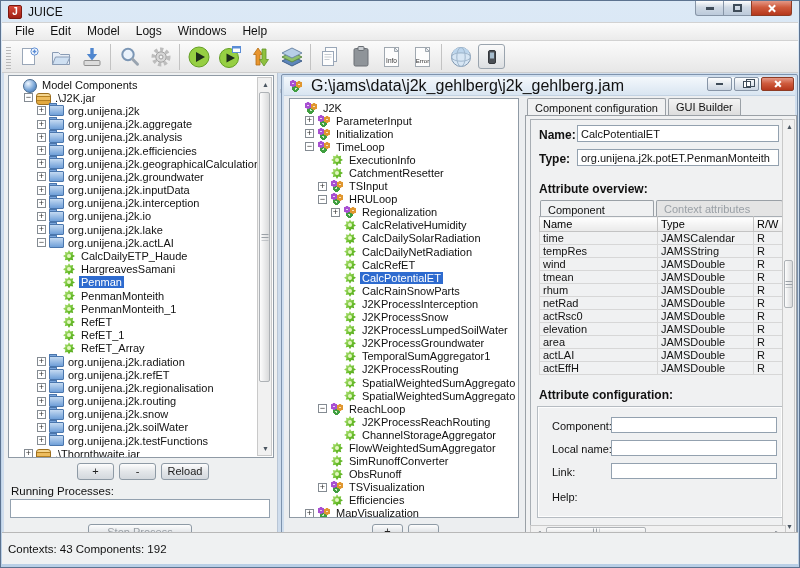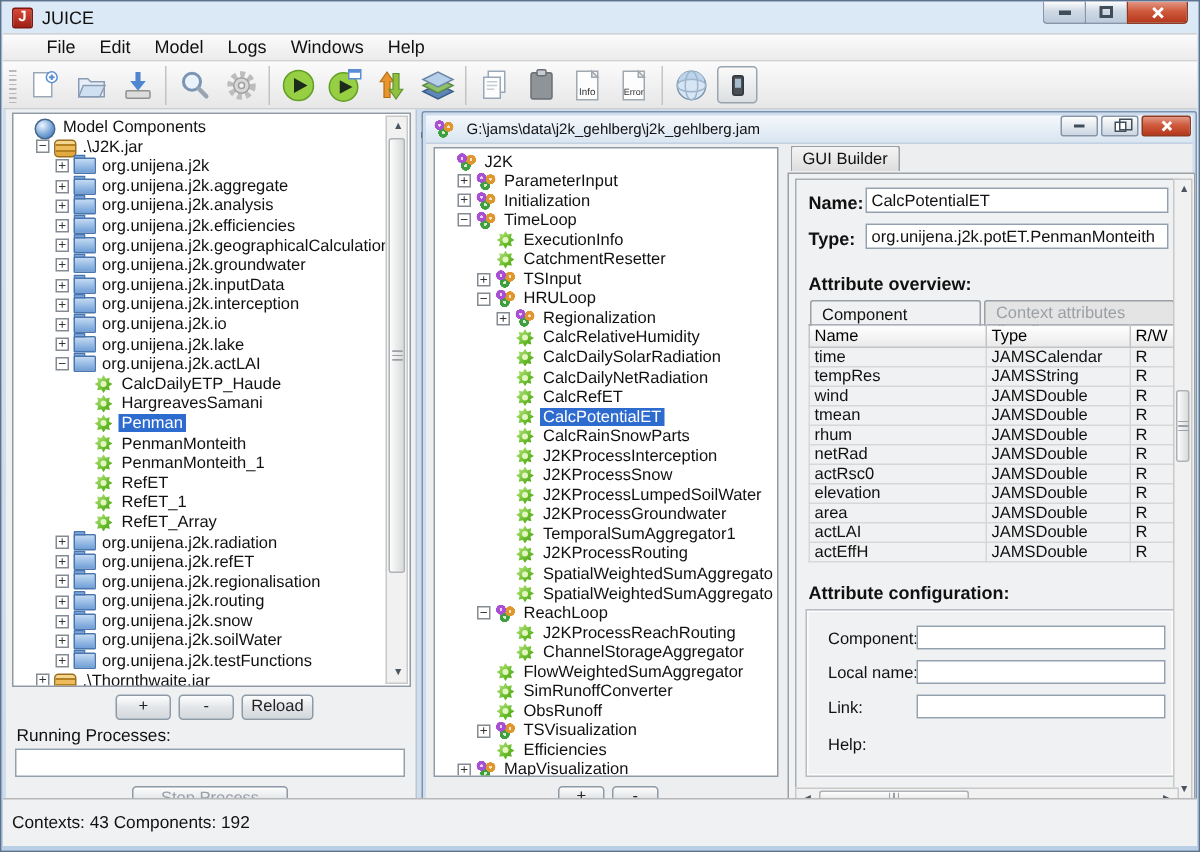--- a/index.html
+++ b/index.html
@@ -17,21 +17,21 @@
   .wbtn.max{width:27px;border-left:none;border-right:none;}
   .wbtn.close{width:41px;background:linear-gradient(#e49886,#cf5b3d 45%,#b5371c);border-color:#8e3b24;border-radius:0 0 3px 0;}
   .g-min{width:8px;height:3px;background:#3f4c59;}
   .g-max{width:9px;height:8px;border:2px solid #3f4c59;}
   .g-x{position:relative;width:9px;height:9px;}
   .g-x::before,.g-x::after{content:"";position:absolute;left:4px;top:0;width:2px;height:9px;background:#fff;}
   .g-x::before{transform:rotate(45deg);}
   .g-x::after{transform:rotate(-45deg);}
 
   
-  .menubar{position:absolute;left:1px;right:1px;top:21px;height:19px;background:linear-gradient(#fbfbfb,#ebebeb);border:1px solid #d2d2d2;border-left:none;border-right:none;display:flex;align-items:center;padding-left:21px;}
+  .menubar{position:absolute;left:1px;right:1px;top:21px;height:19px;background:linear-gradient(#fbfbfb,#ebebeb);border:1px solid #d2d2d2;border-left:none;border-right:none;display:flex;align-items:center;padding-left:5px;}
   .menu-item{font-size:12px;color:#111;padding:0 8px;line-height:17px;}
   .toolbar{position:absolute;left:1px;right:1px;top:40px;height:32px;background:linear-gradient(#fbfbfb,#e7e7e7);border-bottom:1px solid #cdcdcd;display:flex;align-items:center;padding-left:3px;}
   .tb-handle{width:5px;height:24px;margin:0 3px 0 1px;background:repeating-linear-gradient(0deg,#b9b9b9 0 1px,transparent 1px 3px);}
   .tb-sep{width:1px;height:26px;background:#c3c3c3;margin:0 3px;}
   .tb-btn{width:31px;height:28px;display:flex;align-items:center;justify-content:center;}
   .tb-btn svg{display:block;}
   .tb-btn.framed{border:1px solid #9aa4ae;border-radius:3px;background:linear-gradient(#fafafa,#dcdfe2);width:27px;height:25px;margin:0 2px;}
 
   
   .main{position:absolute;left:1px;right:1px;top:72px;bottom:24px;background:#cfdded;}
@@ -80,21 +80,21 @@
   .plain-label{position:absolute;font-size:11.5px;color:#111;}
   .bold-label{position:absolute;font-size:12px;font-weight:bold;color:#111;}
   .tfield{position:absolute;border:1px solid #93a1af;background:#fff;font-family:"Liberation Sans",sans-serif;font-size:11px;color:#111;padding:1px 3px;}
 
   
   .split-arrows{position:absolute;left:277px;top:4px;width:8px;font-size:7px;line-height:9px;color:#111;text-align:center;}
 
   
   .iframe{position:absolute;left:279px;top:1px;width:517px;height:471px;border:1px solid #7e93ad;background:#cfdeee;border-radius:2px;}
   .if-titlebar{position:absolute;left:2px;top:2px;right:2px;height:19px;background:linear-gradient(#f4f8fc,#d9e5f1);display:flex;align-items:center;gap:5px;padding-left:5px;border-bottom:1px solid #c2d2e2;}
-  .if-title{font-size:10px;color:#111;}
+  .if-title{font-size:16px;color:#111;}
   .if-btns{position:absolute;right:3px;top:2px;display:flex;gap:2px;}
   .ifbtn{width:25px;height:14px;border:1px solid #8795a7;border-radius:2px;background:linear-gradient(#fdfdfd,#ccd6e2);display:flex;align-items:center;justify-content:center;}
   .ifbtn.close{width:33px;background:linear-gradient(#e49886,#cf5b3d 45%,#b5371c);border-color:#8e3b24;}
   .g-min2{width:7px;height:2px;background:#3f4c59;}
   .g-rest{width:8px;height:7px;border:1px solid #3f4c59;position:relative;background:#fff;}
   .g-rest::before{content:"";position:absolute;left:2px;top:-3px;width:7px;height:6px;border:1px solid #3f4c59;}
   .g-x2{position:relative;width:8px;height:8px;}
   .g-x2::before,.g-x2::after{content:"";position:absolute;left:3.5px;top:0;width:1.6px;height:8px;background:#fff;}
   .g-x2::before{transform:rotate(45deg);}
   .g-x2::after{transform:rotate(-45deg);}
@@ -706,20 +706,21 @@
                 <span class="exp">+</span>
                 <span class="ti icon-context"></span>
                 <span class="tree-label">MapVisualization</span>
               </div>
             </div>
         </div>
         <div class="btn ct-btn-add" style="line-height:13px;">+</div>
         <div class="btn ct-btn-rem" style="line-height:13px;">-</div>
 
         <div class="tabs" style="left:243px;top:1px;">
+            <div class="tab active">Component configuration</div>
             <div class="tab">GUI Builder</div>
           </div>
 
         <div class="cfg-box">
           <div class="cfg-inner">
 
             <div class="bold-label" style="left:8px;top:8px;">Name:</div>
             <input class="tfield" style="left: 46px; top: 5px; width: 202px; height: 17px;" readonly="" value="CalcPotentialET">
 
             <div class="bold-label" style="left:8px;top:32px;">Type:</div>

